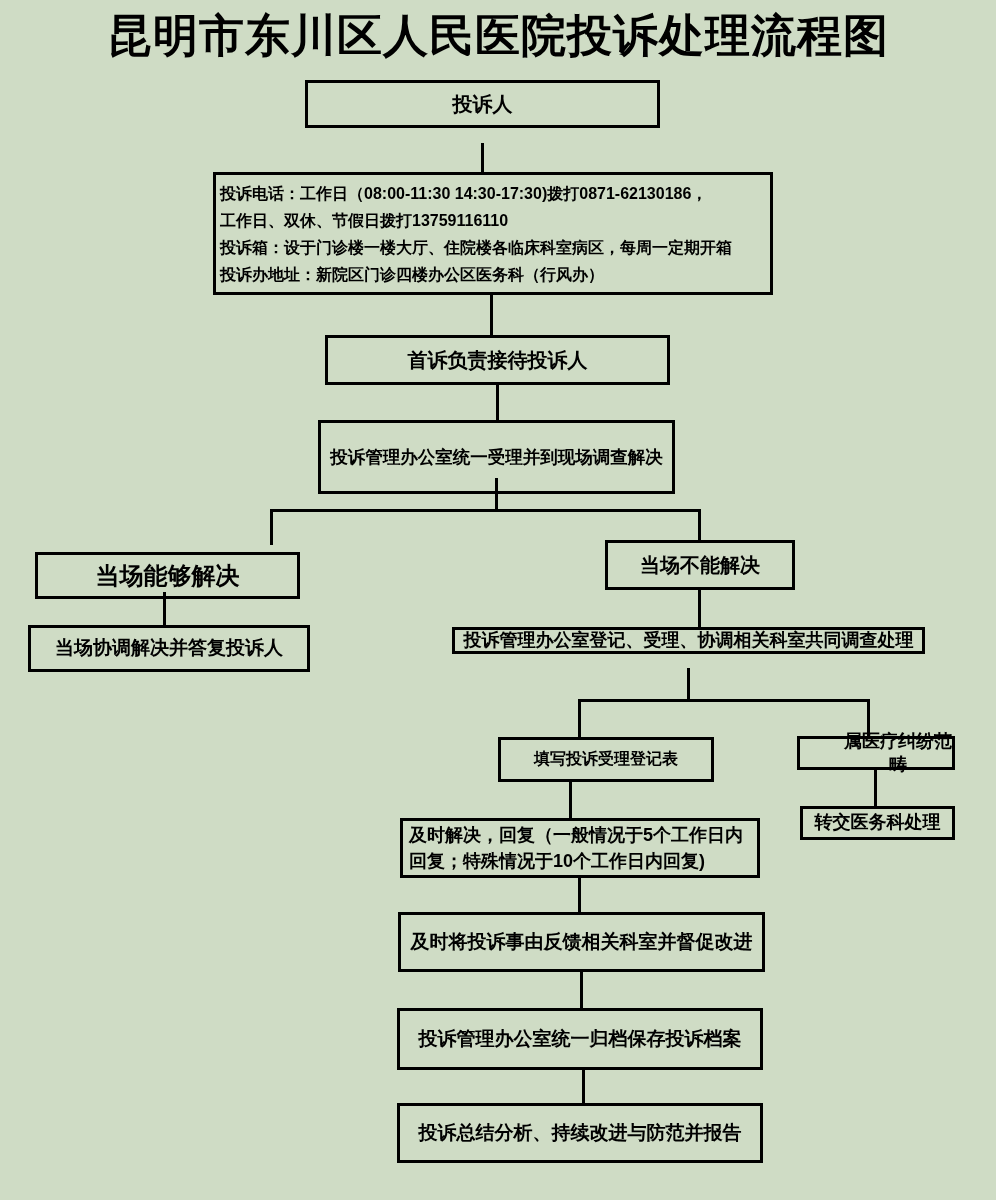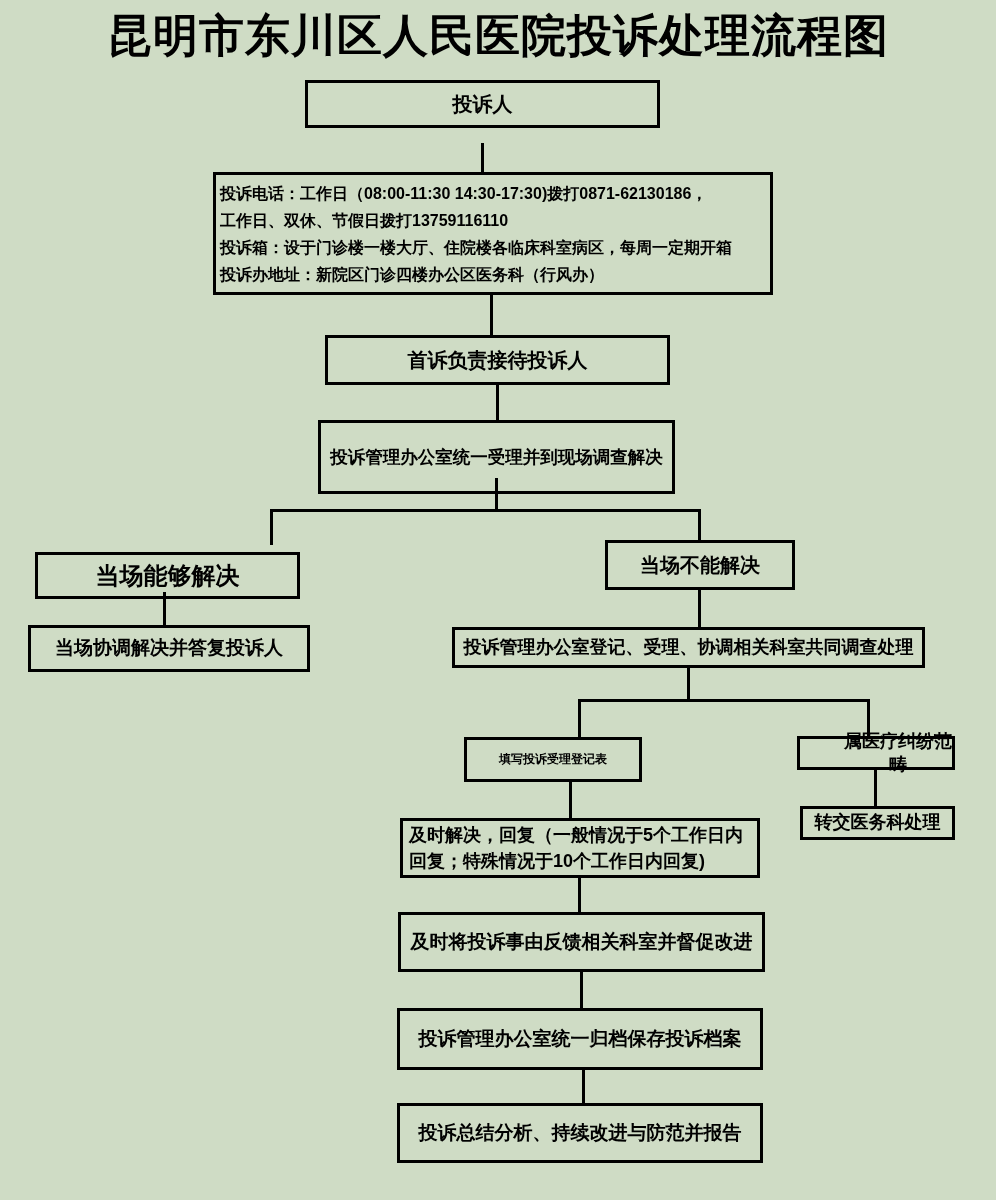--- a/index.html
+++ b/index.html
@@ -52,22 +52,22 @@
   }
 
   
   #box-complainant        { left:305px; top:80px;  width:355px; height:48px; font-size:20px; }
   #box-contact            { left:213px; top:172px; width:560px; height:123px; font-size:16px; line-height:27px; padding:6px 4px; }
   #box-first-response     { left:325px; top:335px; width:345px; height:50px; font-size:20px; }
   #box-unified-acceptance { left:318px; top:420px; width:357px; height:74px; font-size:17.5px; }
   #box-resolvable         { left:35px;  top:552px; width:265px; height:47px; font-size:24px; }
   #box-not-resolvable     { left:605px; top:540px; width:190px; height:50px; font-size:20px; }
   #box-coordinate-reply   { left:28px;  top:625px; width:282px; height:47px; font-size:19px; }
-  #box-register           { left:452px; top:627px; width:473px; height:41px; font-size:18px;text-align:right; }
-  #box-fill-form          { left:464px; top:737px; width:178px; height:45px; font-size:12px; }
+  #box-register           { left:452px; top:627px; width:473px; height:27px; font-size:18px;text-align:right; }
+  #box-fill-form          { left:498px; top:737px; width:216px; height:45px; font-size:16px; }
   #box-medical-dispute    { left:797px; top:736px; width:158px; height:34px; font-size:18px;padding-left:44px; }
   #box-transfer-medical   { left:800px; top:806px; width:155px; height:34px; font-size:18px; }
   #box-timely-reply       { left:400px; top:818px; width:360px; height:60px; font-size:18px; line-height:26px; padding:16px 6px; }
   #box-feedback           { left:398px; top:912px; width:367px; height:60px; font-size:19px; }
   #box-archive            { left:397px; top:1008px; width:366px; height:62px; font-size:19px; }
   #box-summary            { left:397px; top:1103px; width:366px; height:60px; font-size:19px;text-align:center; }
 
   
   #c-v1  { left:481px; top:143px;  width:3px;   height:29px; }
   #c-v2  { left:490px; top:295px;  width:3px;   height:40px; }

